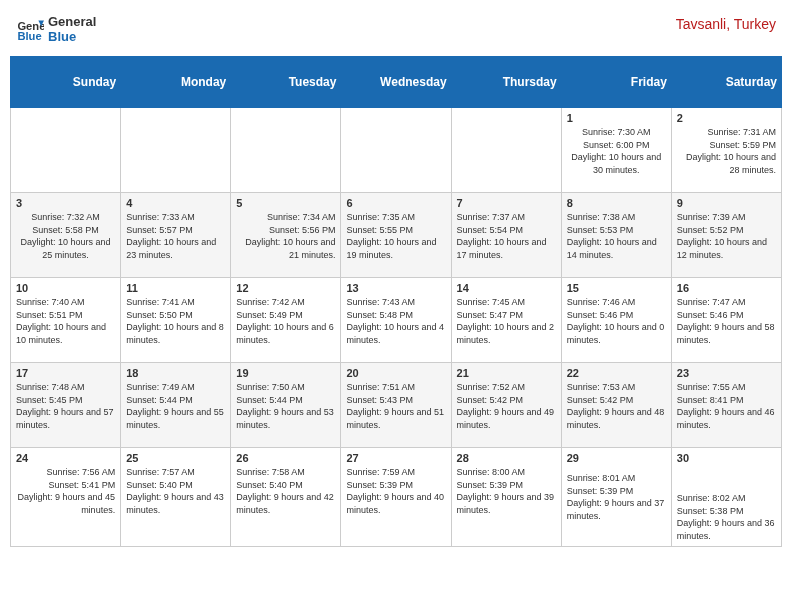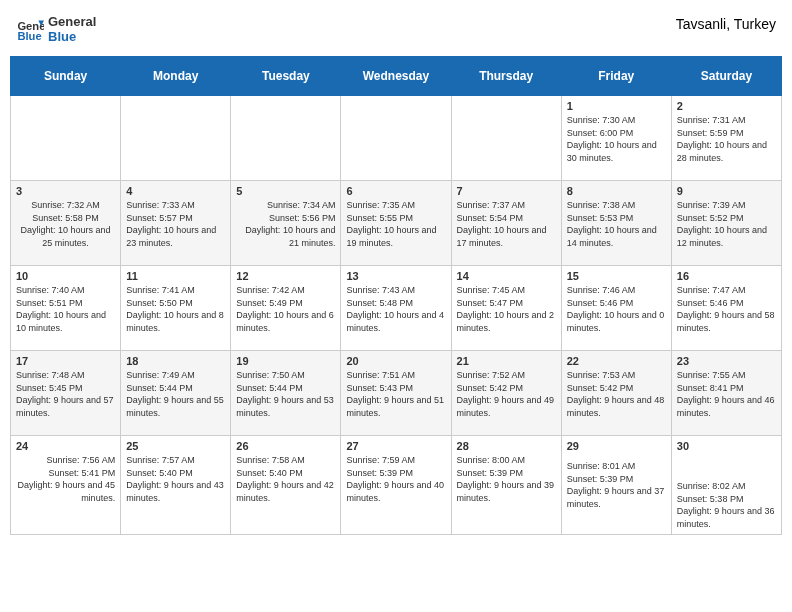--- a/index.html
+++ b/index.html
@@ -29,35 +29,35 @@
     .title-block {
       text-align: right;
     }
     .month-title {
       font-size: 32px;
       font-weight: normal;
       color: #333;
     }
     .location {
       font-size: 14px;
-      color: #000000;
+      color: #b91c1c;
       margin-top: 2px;
     }
     .calendar {
       width: 100%;
       border-collapse: collapse;
       table-layout: fixed;
     }
     .calendar th {
       background-color: #1a6ab1;
       color: #fff;
-      padding: 12px 4px;
+      padding: 18px 4px;
       font-size: 12px;
       font-weight: bold;
-      text-align: center;
+      text-align: right;
       border: 1px solid #1a6ab1;
     }
     .calendar td {
       border: 1px solid #ccc;
       vertical-align: top;
       padding: 4px 5px;
       font-size: 9.5px;
       color: #333;
       background: #fff;
       height: 85px;
@@ -115,27 +115,27 @@
   </thead>
   <tbody id="calendar-body">
   <tr>
         <td class="empty-cell"></td>
         <td class="empty-cell"></td>
         <td class="empty-cell"></td>
         <td class="empty-cell"></td>
         <td class="empty-cell"></td>
         <td>
           <span class="day-num">1</span>
-          <div class="day-info" style="white-space: pre-line;">Sunrise: 7:30 AM
+          <div class="day-info" style="white-space: pre-line; text-align: center;">Sunrise: 7:30 AM
 Sunset: 6:00 PM
 Daylight: 10 hours and 30 minutes.</div>
         </td>
         <td>
           <span class="day-num">2</span>
-          <div class="day-info" style="white-space: pre-line;">Sunrise: 7:31 AM
+          <div class="day-info" style="white-space: pre-line; text-align: right;">Sunrise: 7:31 AM
 Sunset: 5:59 PM
 Daylight: 10 hours and 28 minutes.</div>
         </td>
       </tr>
       <tr>
         <td>
           <span class="day-num">3</span>
           <div class="day-info" style="white-space: pre-line; text-align: center;">Sunrise: 7:32 AM
 Sunset: 5:58 PM
 Daylight: 10 hours and 25 minutes.</div>

